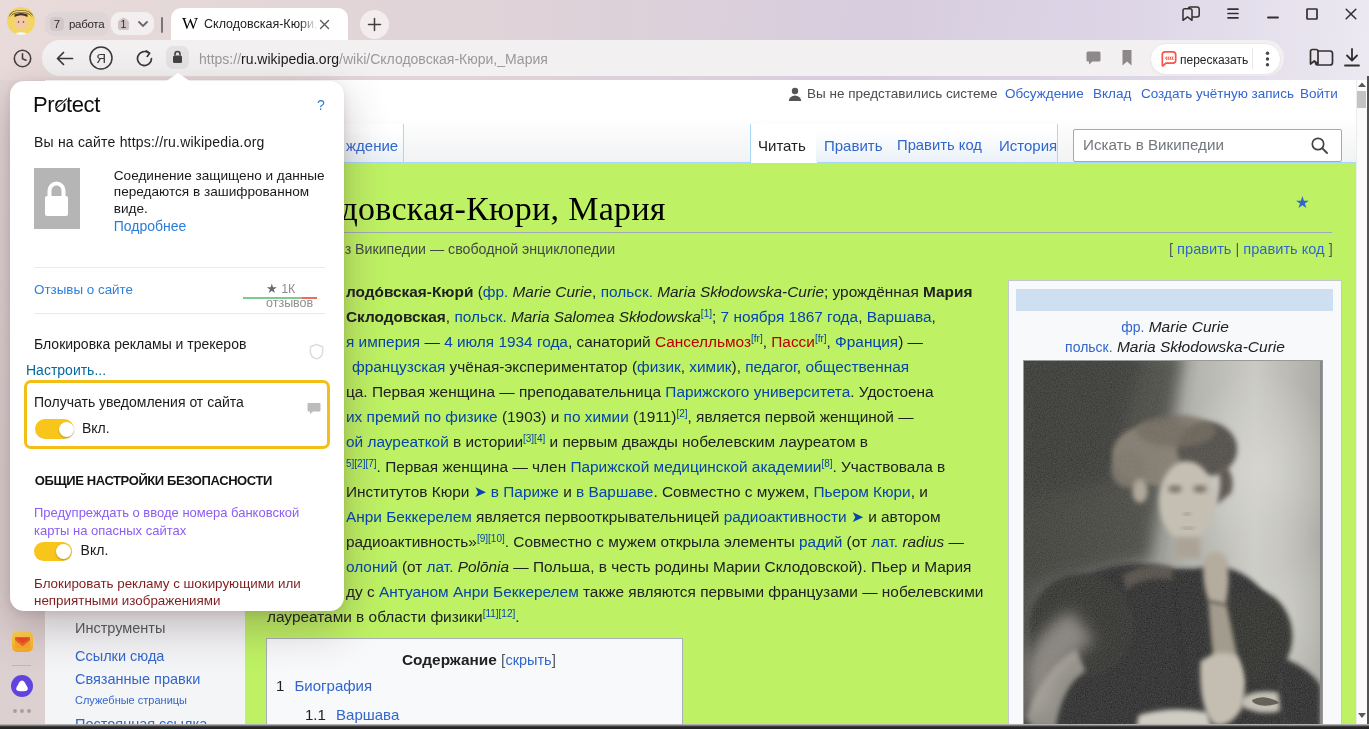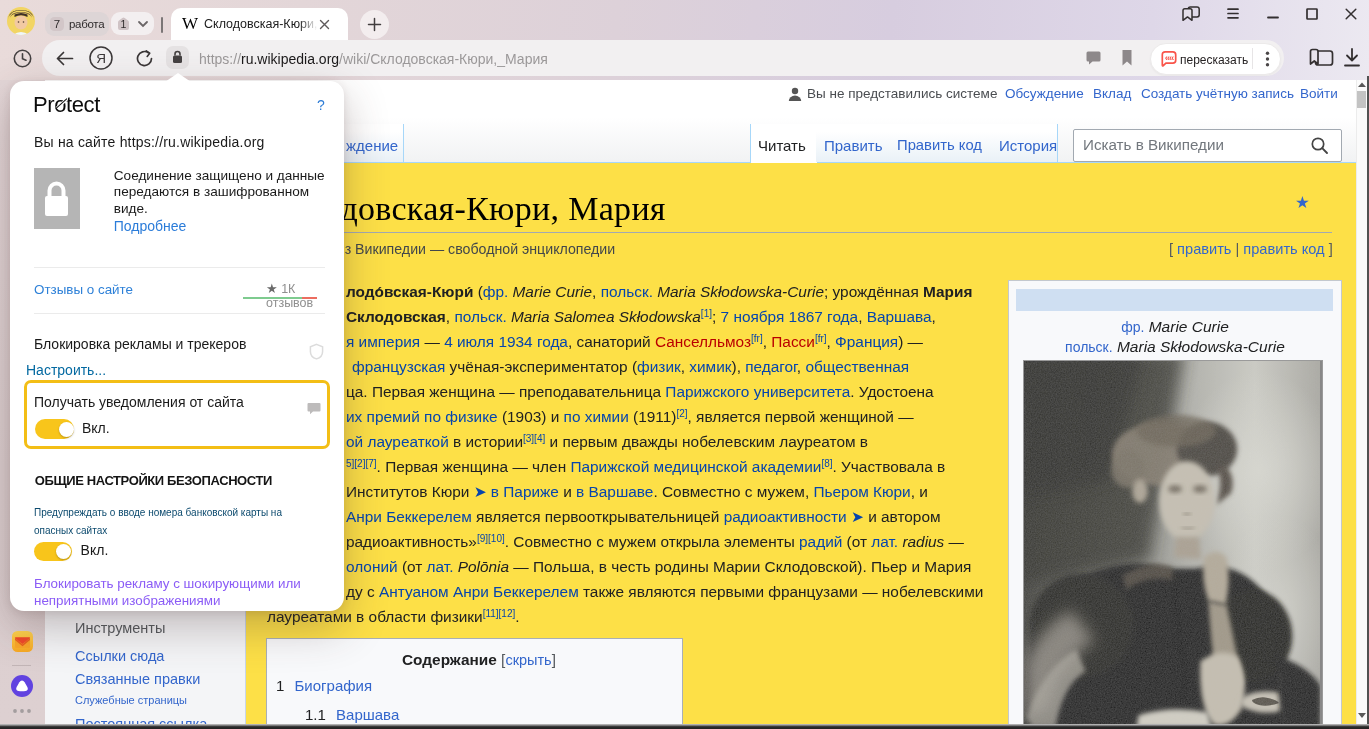--- a/index.html
+++ b/index.html
@@ -7,21 +7,21 @@
 .abs{position:absolute;}
 .ln{position:absolute;white-space:nowrap;font-size:15.4px;color:#202122;}
 .ln a{color:#0645ad;text-decoration:none;}
 .ln .red{color:#ba0000;}
 .ln sup{font-size:10px;color:#0645ad;vertical-align:baseline;position:relative;top:-5px;}
 .ln i{font-style:italic;}
 </style>
 </head>
 <body>
 
-<div id="wiki" class="abs" style="left:45px;top:80px;width:1311px;height:649px;background:#fde047;overflow:hidden;">
+<div id="wiki" class="abs" style="left:45px;top:80px;width:1311px;height:649px;background:#bef264;overflow:hidden;">
 
   <div class="abs" style="left:0;top:0;width:1311px;height:83px;background:linear-gradient(#ffffff 45%,#f1f2f3 100%);"></div>
 
   <div class="abs" style="left:0;top:83px;width:200px;height:566px;background:#f4f5f7;"></div>
   <div class="abs" style="left:200px;top:83px;width:1px;height:566px;background:#c8d6e8;"></div>
 
   <svg class="abs" style="left:743px;top:7px;" width="14" height="14" viewBox="0 0 14 14">
       <circle cx="7" cy="4" r="3.2" fill="#555"></circle>
       <path d="M0.8 14 a6.2 5.4 0 0 1 12.4 0 z" fill="#555"></path>
     </svg>
@@ -341,21 +341,21 @@
   <div class="abs" style="left:16px;top:280.7px;font-size:14px;color:#0369a1;">Настроить...</div>
   <div class="abs" style="left:14px;top:299.4px;width:306px;height:69px;border:3px solid #f3be16;border-radius:7px;box-sizing:border-box;"></div>
   <div class="abs" style="left:24px;top:312.7px;font-size:14px;color:#1a1a1a;">Получать уведомления от сайта</div>
   <svg class="abs" style="left:297px;top:321px;" width="14" height="13" viewBox="0 0 14 13">
       <path d="M1.5 1 h11 q1 0 1 1 v6.5 q0 1 -1 1 h-6.5 l-3 2.8 v-2.8 h-1.5 q-1 0-1-1 v-6.5 q0-1 1-1 z" fill="#bdbbbb"></path>
     </svg>
   <div class="abs" style="left:25px;top:338px;width:39px;height:20px;background:#f8c51b;border-radius:10.5px;"></div>
   <div class="abs" style="left:49px;top:340.5px;width:15px;height:15px;background:#fff;border-radius:50%;box-shadow:0 1px 2px rgba(0,0,0,0.25);"></div>
   <div class="abs" style="left:72px;top:339.3px;font-size:14px;color:#1a1a1a;">Вкл.</div>
   <div class="abs" style="left:24.8px;top:391.7px;font-size:13px;font-weight:bold;letter-spacing:-0.4px;color:#141414;">ОБЩИЕ НАСТРОЙКИ БЕЗОПАСНОСТИ</div>
-  <div class="abs" style="left:24px;top:423.1px;width:282px;font-size:10px;line-height:18px;color:#0c4a6e;">Предупреждать о вводе номера банковской карты на опасных сайтах</div>
+  <div class="abs" style="left:24px;top:423.1px;width:282px;font-size:13px;line-height:18px;color:#8b5cf6;">Предупреждать о вводе номера банковской карты на опасных сайтах</div>
   <div class="abs" style="left:24px;top:461px;width:38px;height:19px;background:#f8c51b;border-radius:10px;"></div>
   <div class="abs" style="left:46px;top:463px;width:15px;height:15px;background:#fff;border-radius:50%;box-shadow:0 1px 2px rgba(0,0,0,0.25);"></div>
   <div class="abs" style="left:70.6px;top:461.3px;font-size:14px;color:#1a1a1a;">Вкл.</div>
-  <div class="abs" style="left:24px;top:494.2px;width:272px;font-size:13.4px;line-height:17.3px;color:#8b5cf6;">Блокировать рекламу с шокирующими или неприятными изображениями</div>
+  <div class="abs" style="left:24px;top:494.2px;width:272px;font-size:13.4px;line-height:17.3px;color:#7f1d1d;">Блокировать рекламу с шокирующими или неприятными изображениями</div>
 </div>
 
 <div class="abs" style="left:1367px;top:76px;width:2px;height:653px;background:#525252;"></div>
 <div class="abs" style="left:0;top:724px;width:1369px;height:5px;background:linear-gradient(#c9c9c9 0%,#8a8a8a 25%,#2b2b2b 55%,#222 100%);"></div>
 
 </body></html>

